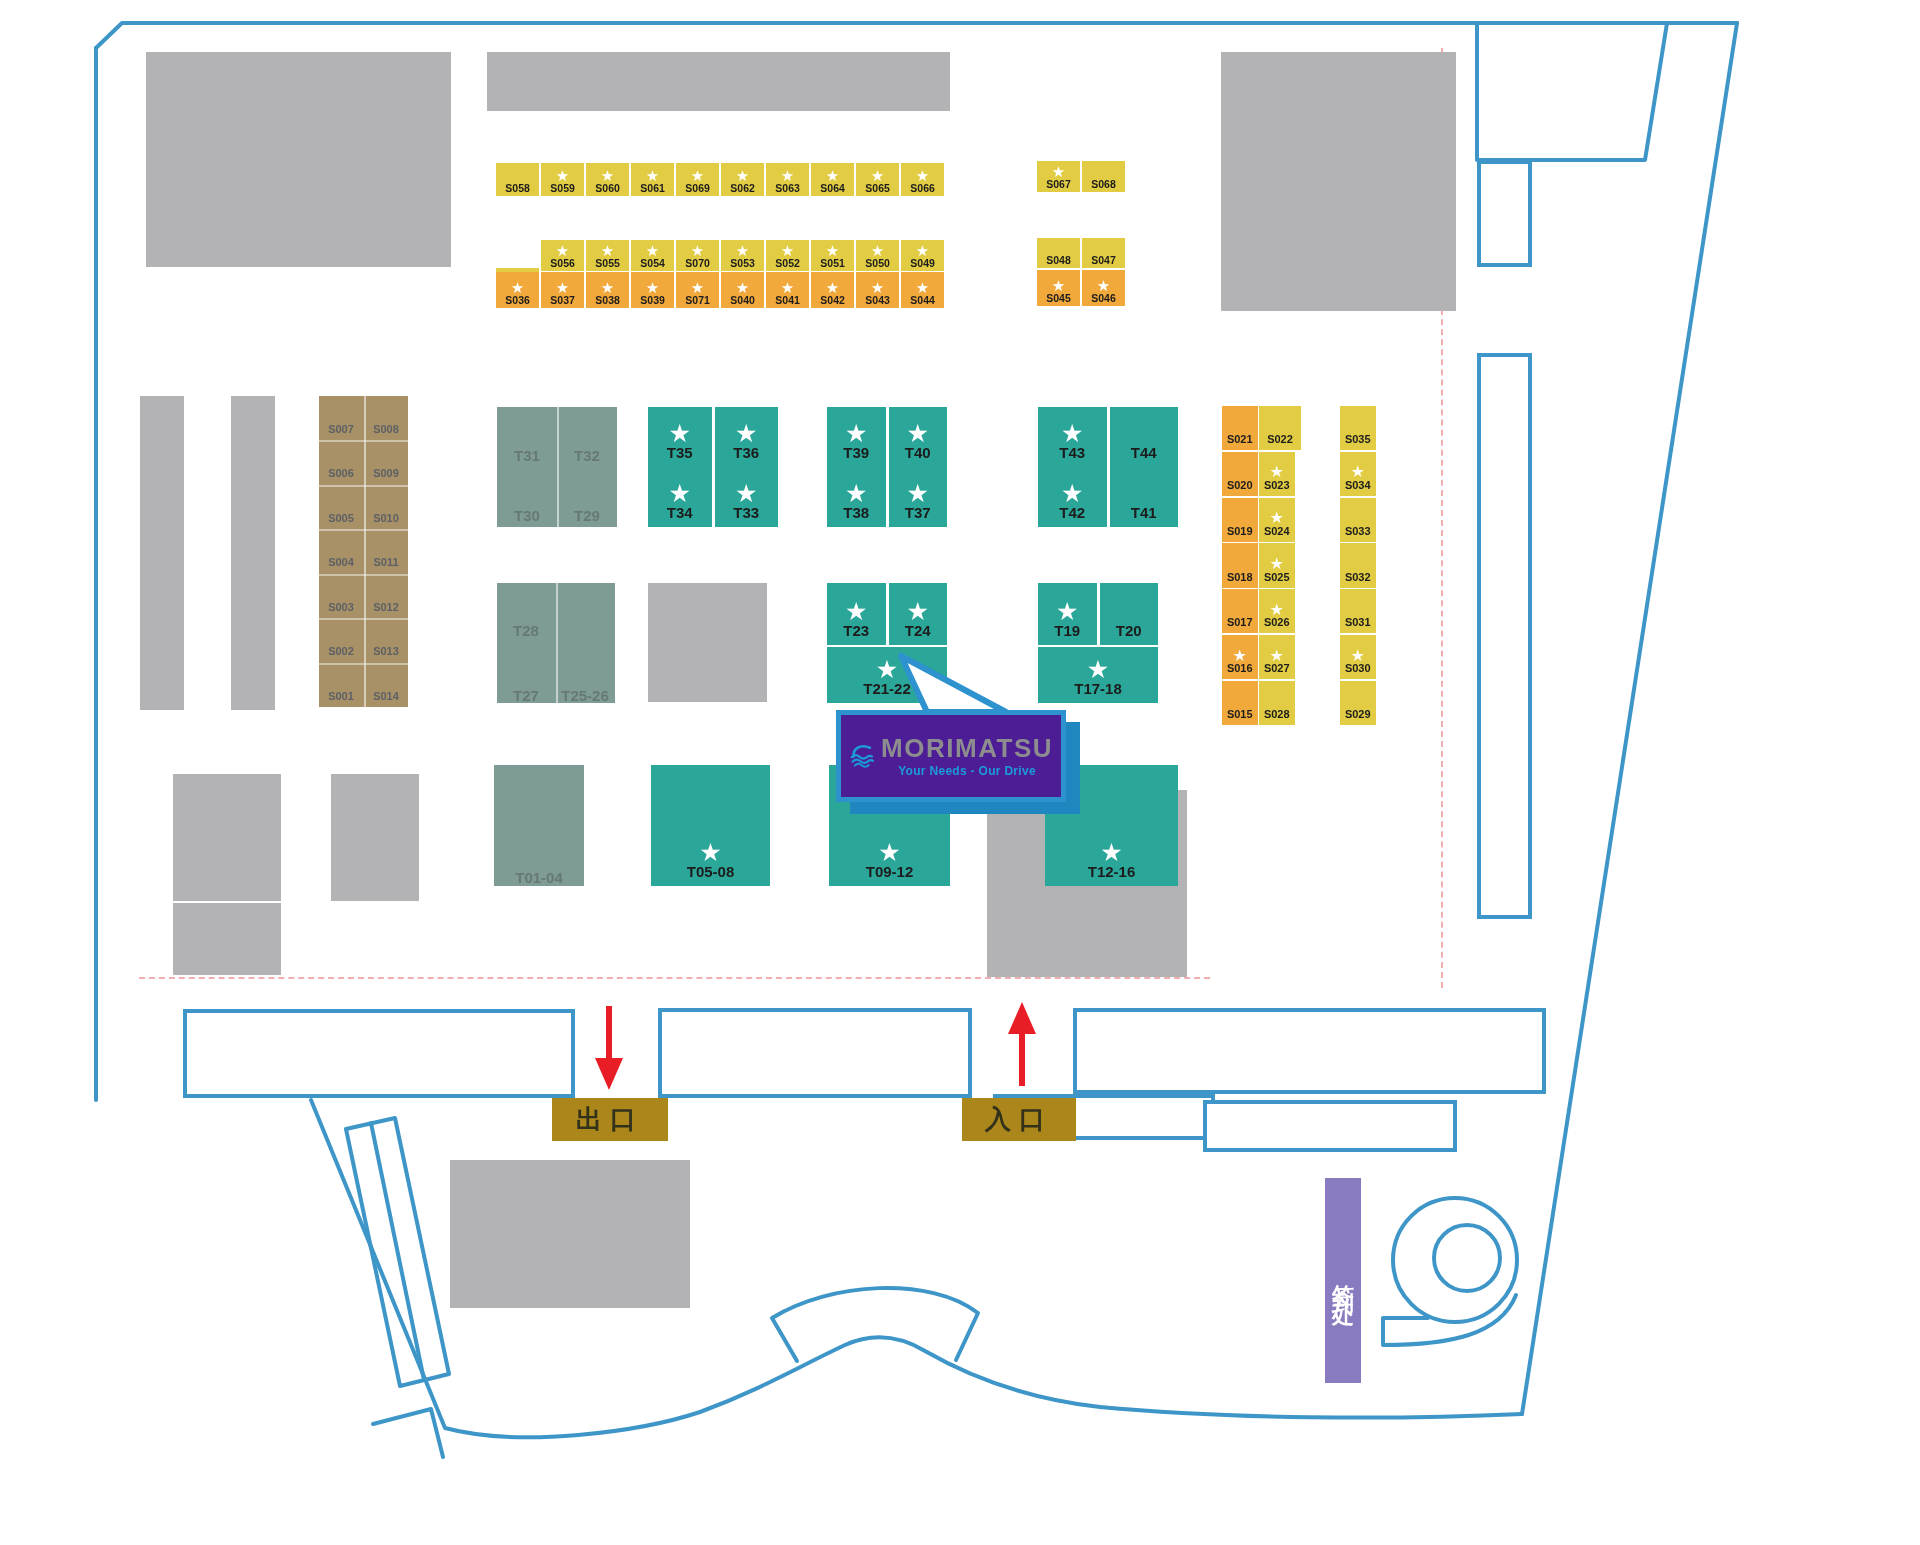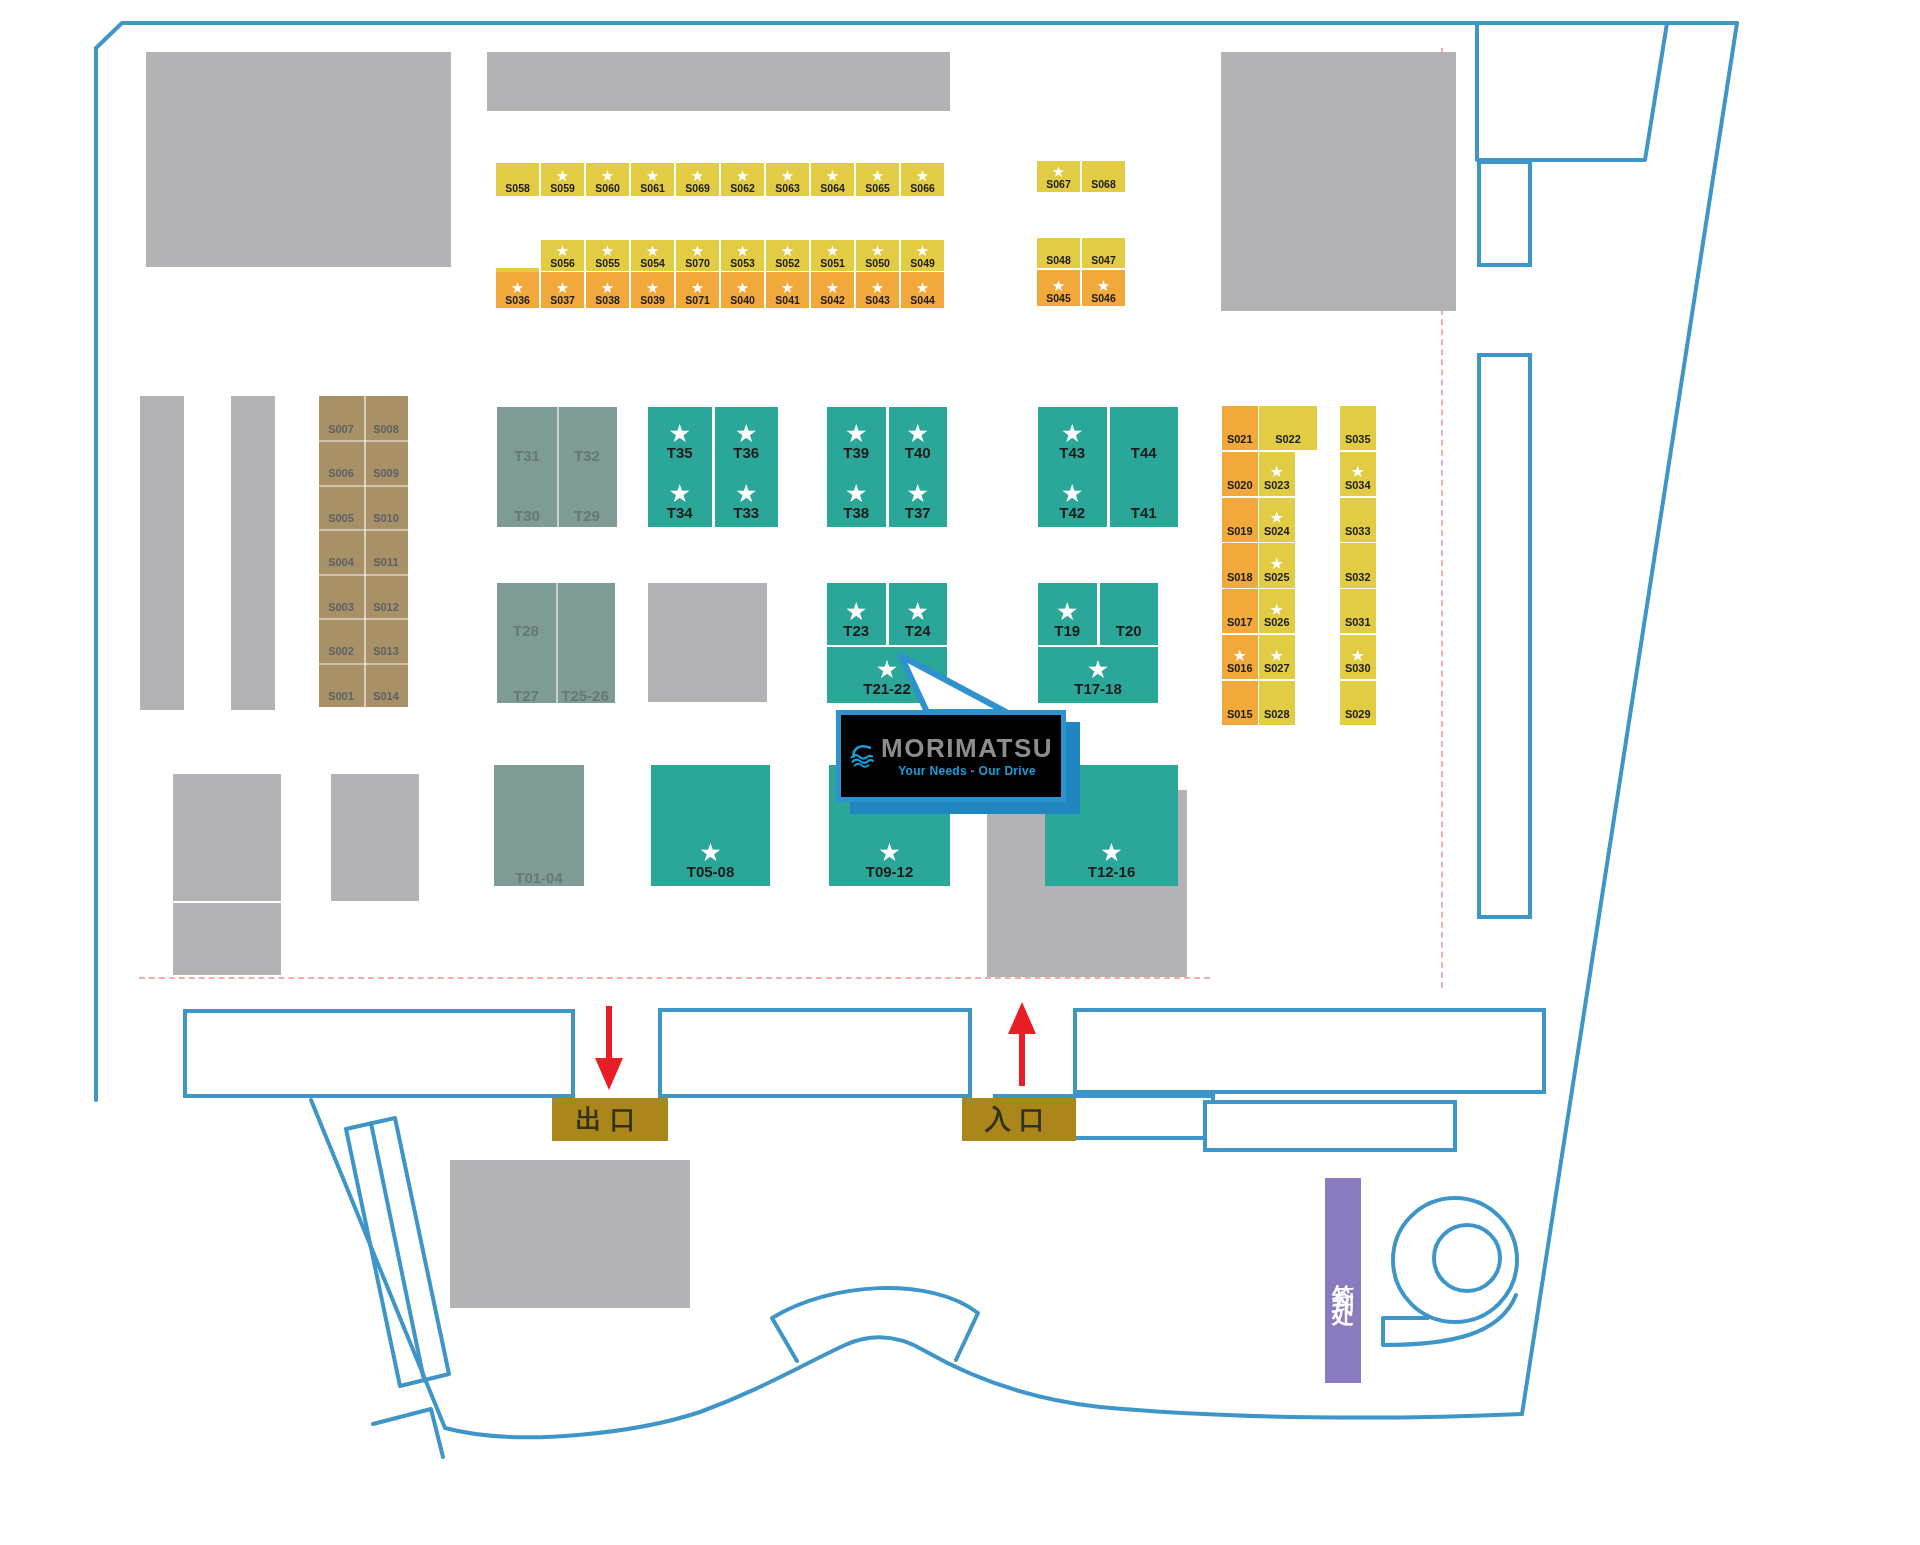--- a/index.html
+++ b/index.html
@@ -39,21 +39,21 @@
   .hdiv{position:absolute;left:0;right:0;height:2px;background:rgba(255,255,255,.45);}
   
   .sign{position:absolute;background:var(--c-gold,#AB861B);color:#32321a;display:flex;
         align-items:center;justify-content:center;font-weight:700;font-size:26px;
         letter-spacing:8px;font-family:"Liberation Sans",sans-serif;}
   #checkin-sign{background:var(--c-purple,#8A7ABF);color:#fff;writing-mode:vertical-rl;
         text-orientation:upright;font-size:22px;letter-spacing:10px;font-weight:600;}
   
   #bubble-shadow{position:absolute;left:850px;top:722px;width:230px;height:92px;
         background:#1f86c0;z-index:5;}
-  #bubble{position:absolute;left:836px;top:710px;width:230px;height:92px;background:#000000;
+  #bubble{position:absolute;left:836px;top:710px;width:230px;height:92px;background:#4c1d95;
         border:5px solid #2D92CE;box-sizing:border-box;z-index:7;display:flex;
         align-items:center;gap:6px;padding:6px 8px;}
   #bubble .wordmark{font-size:26px;font-weight:700;letter-spacing:1.5px;color:#8d8d8f;line-height:1;}
   #bubble .tagline{font-size:12px;font-weight:700;color:#1b9cd8;text-align:center;margin-top:3px;letter-spacing:.3px;}
 </style>
 </head>
 <body>
 
 <div id="stage">
 
@@ -219,21 +219,21 @@
         <span class="star">★</span>
         <span class="lbl">S045</span>
       </div>
       <div class="booth s bg-o" style="left: 1082px; top: 270px; width: 43px; height: 36px;">
         <span class="star">★</span>
         <span class="lbl">S046</span>
       </div>
       <div class="booth scol bg-o" style="left: 1222px; top: 406px; width: 35.5px; height: 44.3px;">
         <span class="lbl">S021</span>
       </div>
-      <div class="booth scol bg-y" style="left: 1259px; top: 406px; width: 58px; height: 44.3px;">
+      <div class="booth scol bg-y" style="left: 1259px; top: 406px; width: 42px; height: 44.3px;">
         <span class="lbl">S022</span>
       </div>
       <div class="booth scol bg-o" style="left: 1222px; top: 451.8px; width: 35.5px; height: 44.3px;">
         <span class="lbl">S020</span>
       </div>
       <div class="booth scol bg-y" style="left: 1259px; top: 451.8px; width: 35.5px; height: 44.3px;">
         <span class="star">★</span>
         <span class="lbl">S023</span>
       </div>
       <div class="booth scol bg-o" style="left: 1222px; top: 497.6px; width: 35.5px; height: 44.3px;">

